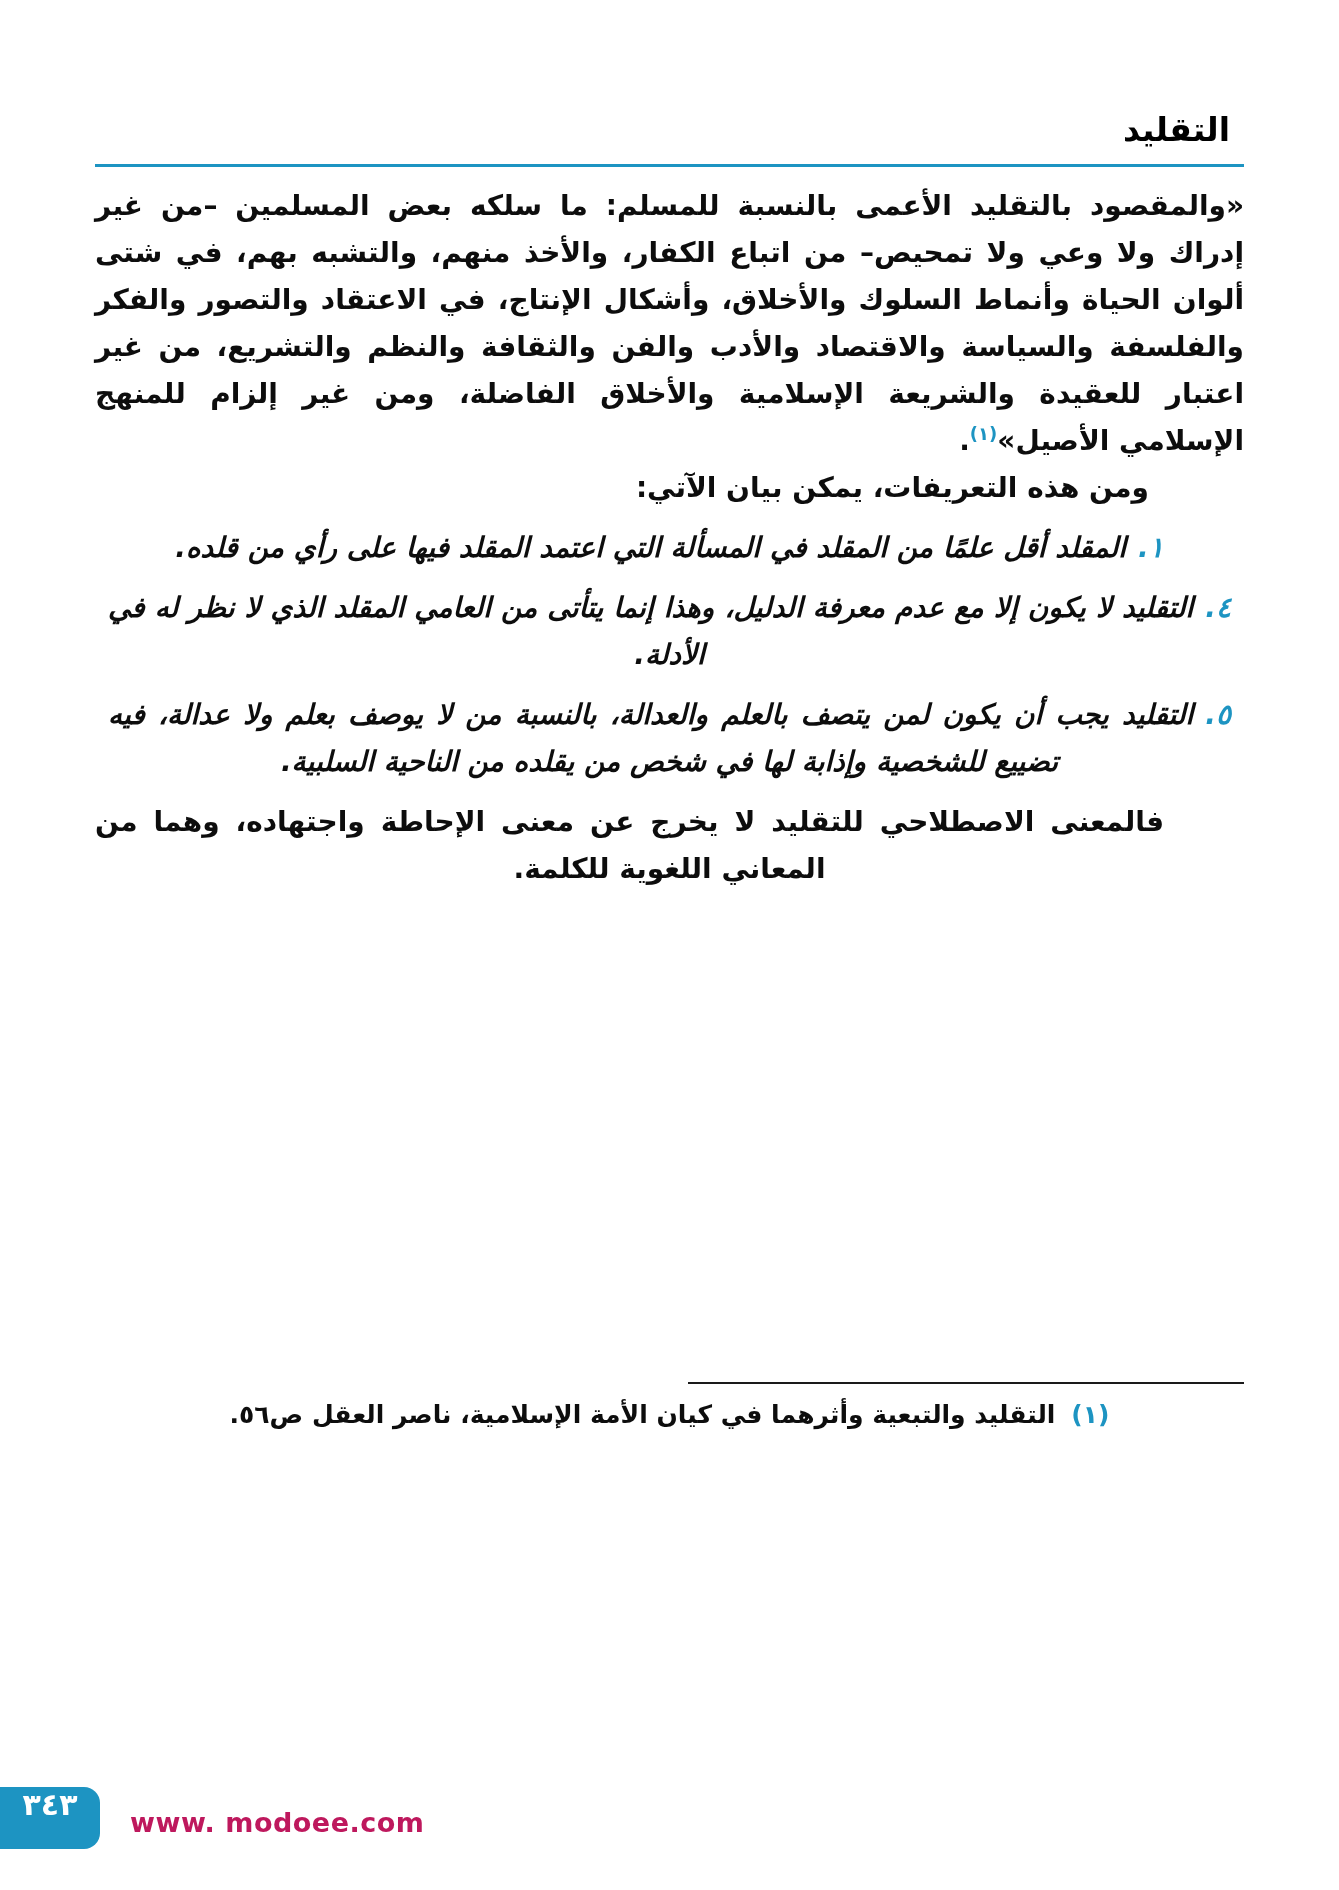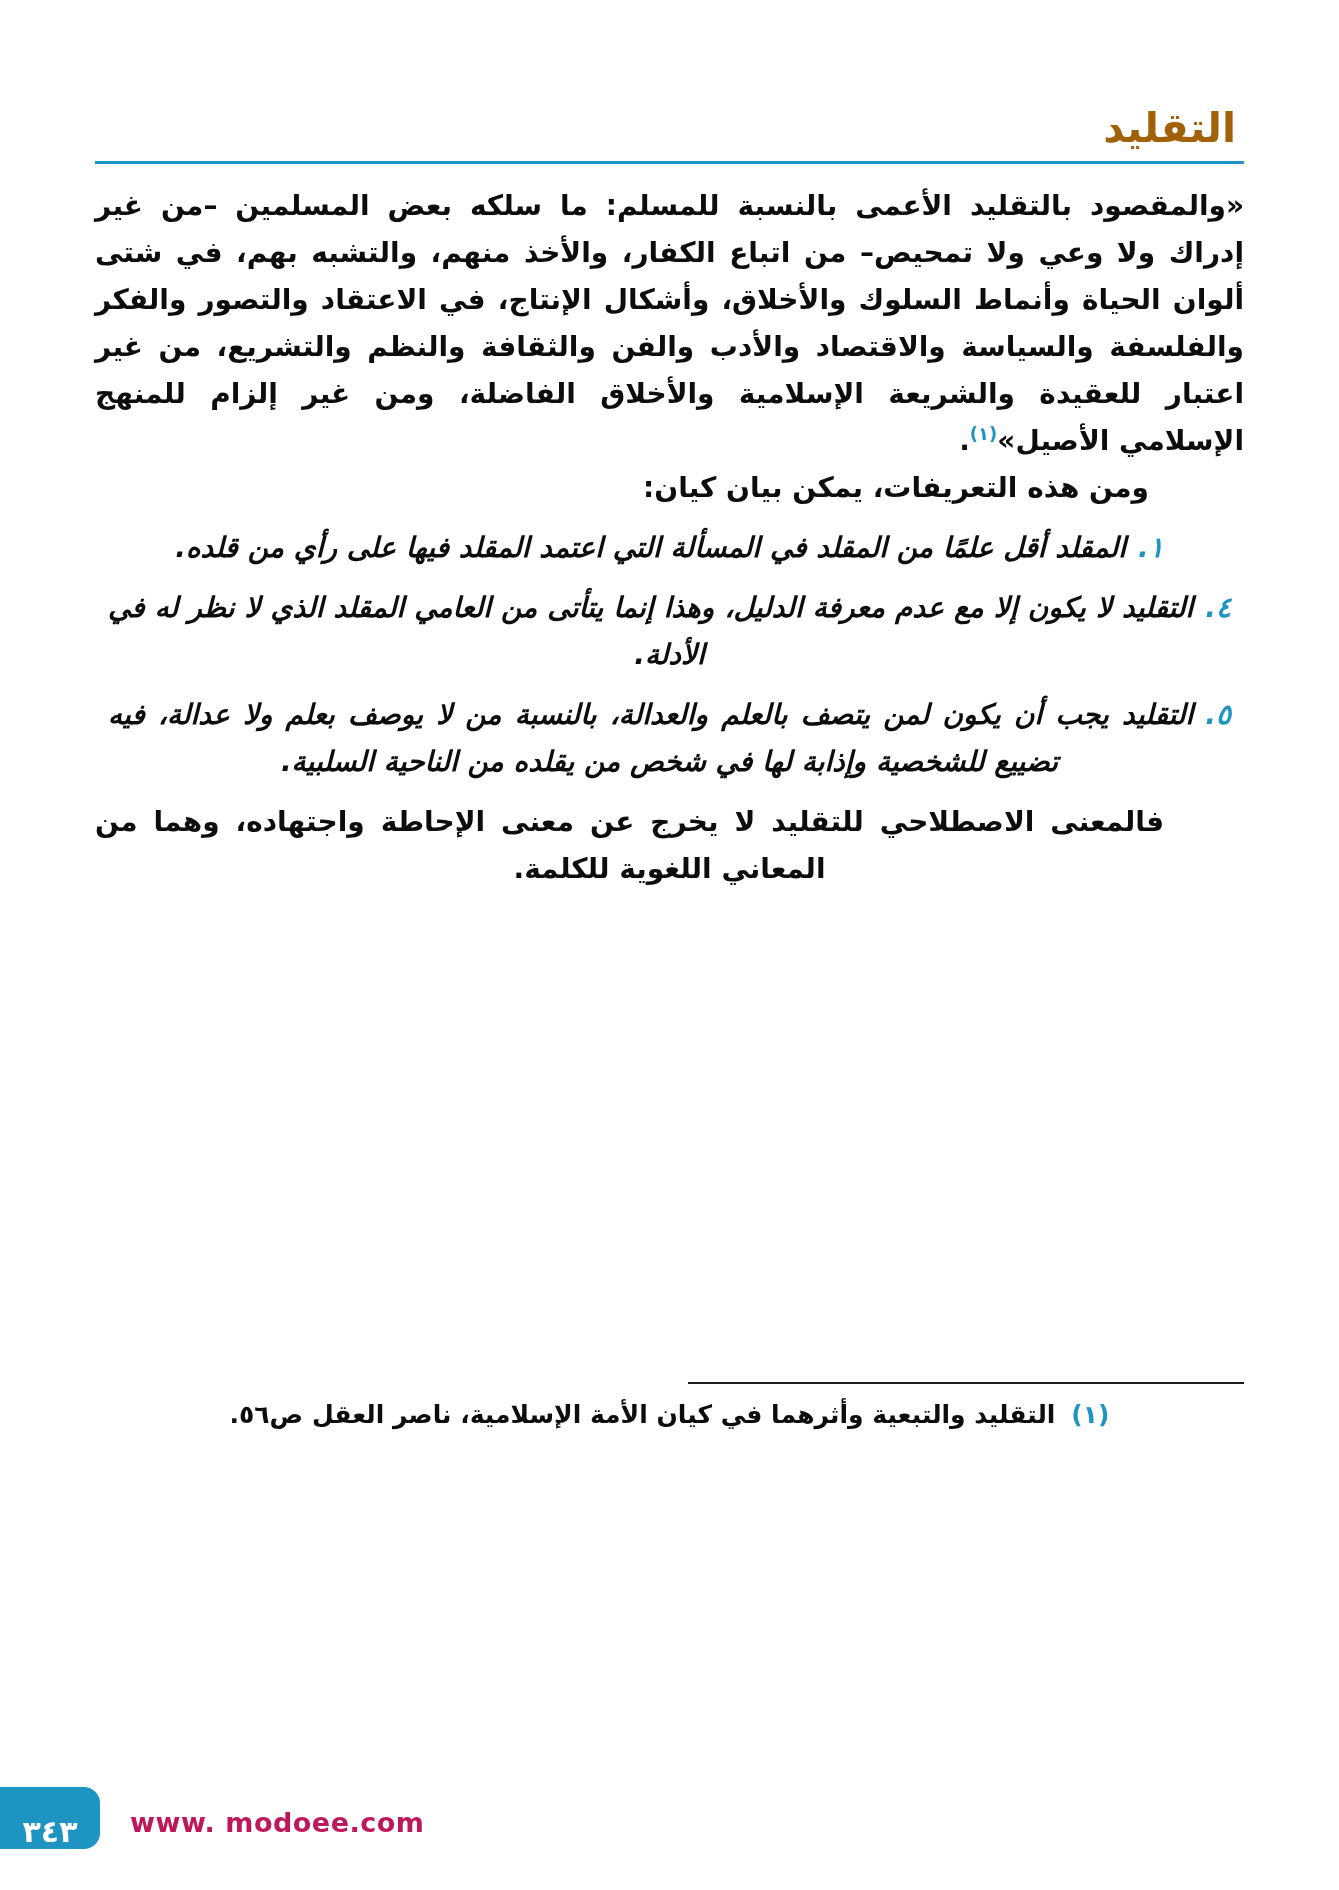--- a/index.html
+++ b/index.html
@@ -13,23 +13,23 @@
     overflow: hidden;
     color: #111;
   }
   .page-header {
     position: absolute;
     top: 96px;
     right: 95px;
     left: 95px;
   }
   .chapter-title {
-    margin: 8px;
-    color: #a16207;
-    font-size: 41px;
+    margin: 14px;
+    color: #000000;
+    font-size: 33px;
     font-weight: 700;
     line-height: 1.2;
   }
   .header-rule {
     margin-top: 8px;
     height: 3px;
     background: #1d94c2;
   }
   .content {
     position: absolute;
@@ -91,21 +91,21 @@
   }
   .page-number-tab {
     position: absolute;
     left: 0;
     bottom: 41px;
     width: 100px;
     height: 62px;
     background: #1d94c2;
     border-radius: 0 16px 16px 0;
     display: flex;
-    align-items: flex-end;
+    align-items: flex-start;
     justify-content: center;
     color: #ffffff;
     font-size: 30px;
     font-weight: 700;
   }
   .site-url {
     position: absolute;
     left: 130px;
     bottom: 52px;
     direction: ltr;
@@ -123,21 +123,21 @@
 
   <header class="page-header">
     <h1 class="chapter-title">التقليد</h1>
     <div class="header-rule"></div>
   </header>
 
   <main class="content">
 
     <p class="para"><span>«والمقصود بالتقليد الأعمى بالنسبة للمسلم: ما سلكه بعض المسلمين –من غير إدراك ولا وعي ولا تمحيص– من اتباع الكفار، والأخذ منهم، والتشبه بهم، في شتى ألوان الحياة وأنماط السلوك والأخلاق، وأشكال الإنتاج، في الاعتقاد والتصور والفكر والفلسفة والسياسة والاقتصاد والأدب والفن والثقافة والنظم والتشريع، من غير اعتبار للعقيدة والشريعة الإسلامية والأخلاق الفاضلة، ومن غير إلزام للمنهج الإسلامي الأصيل»</span><sup class="fn-ref">(١)</sup><span>.</span></p>
 
-    <p class="para intro">ومن هذه التعريفات، يمكن بيان كيان:</p>
+    <p class="para intro">ومن هذه التعريفات، يمكن بيان الآتي:</p>
 
     <div class="list">
       <p class="li"><span class="num">١.</span><span class="li-text">المقلد أقل علمًا من المقلد في المسألة التي اعتمد المقلد فيها على رأي من قلده.</span></p>
       <p class="li"><span class="num">٤.</span><span class="li-text">التقليد لا يكون إلا مع عدم معرفة الدليل، وهذا إنما يتأتى من العامي المقلد الذي لا نظر له في الأدلة.</span></p>
       <p class="li"><span class="num">٥.</span><span class="li-text">التقليد يجب أن يكون لمن يتصف بالعلم والعدالة، بالنسبة من لا يوصف بعلم ولا عدالة، فيه تضييع للشخصية وإذابة لها في شخص من يقلده من الناحية السلبية.</span></p>
     </div>
 
     <p class="para closing">فالمعنى الاصطلاحي للتقليد لا يخرج عن معنى الإحاطة واجتهاده، وهما من المعاني اللغوية للكلمة.</p>
 
   </main>

